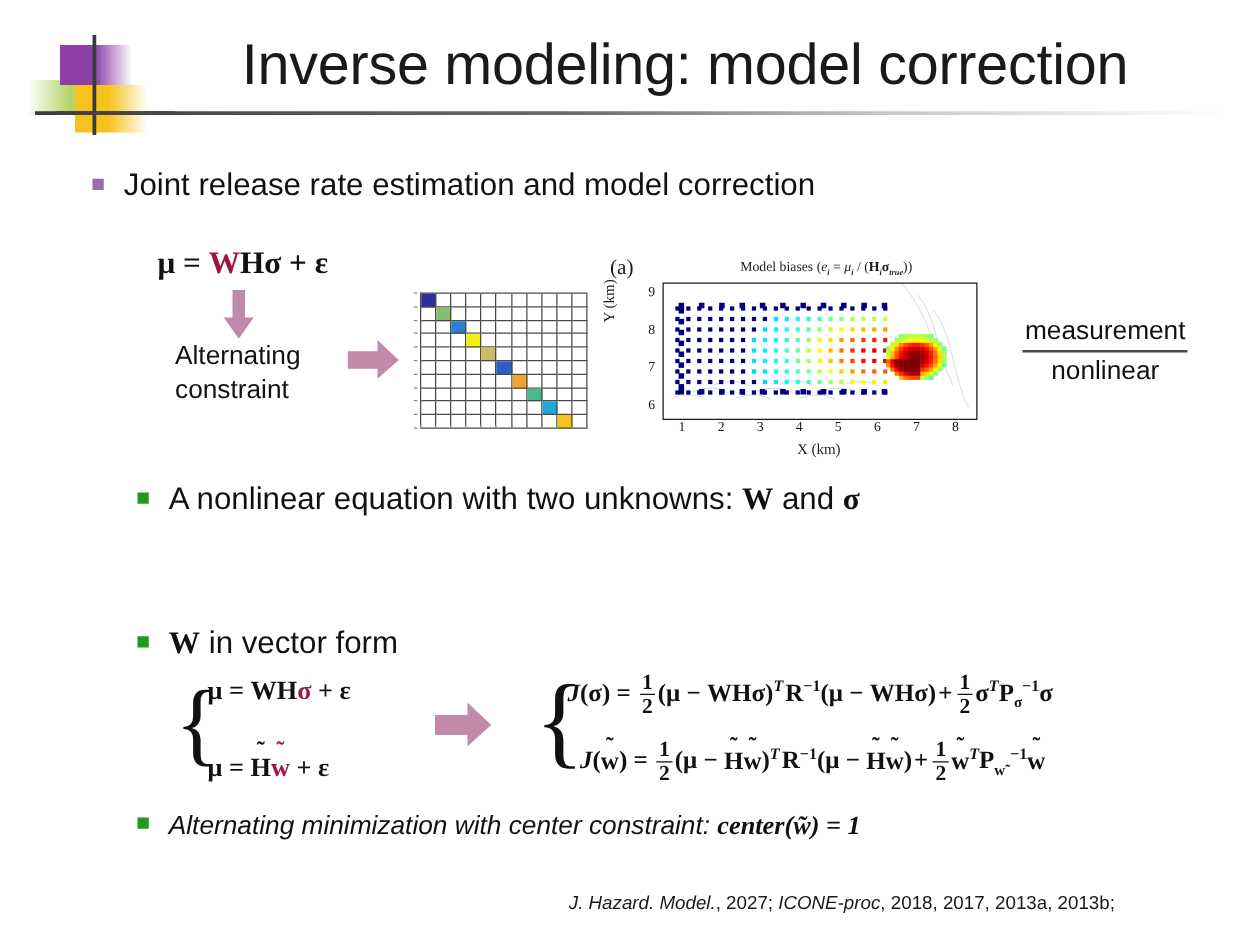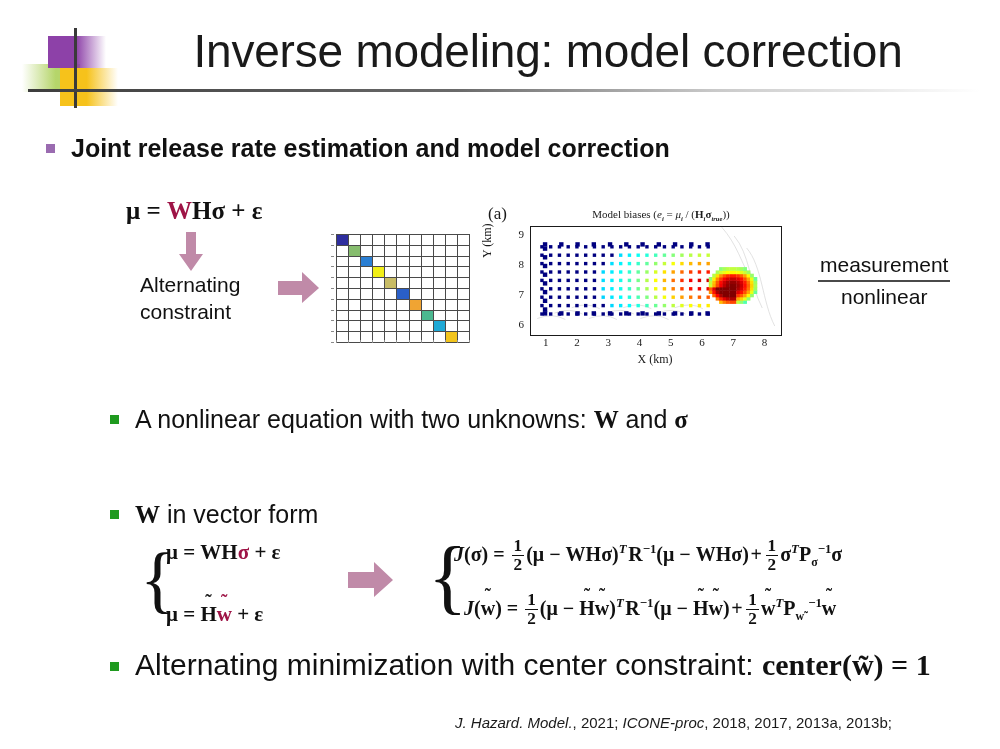--- a/index.html
+++ b/index.html
@@ -91,28 +91,28 @@
     position: relative;
     top: -4px;
   }
   .bullet-mark.purple { background: #9a6bb0; }
   .bullet-mark.green  { background: #1f9a1f; }
   .bullet-text {
     font-size: 25px;
     color: #111111;
     white-space: nowrap;
   }
-  .bullet-text.small { font-size: 30px; }
+  .bullet-text.small { font-size: 21px; font-style: italic; }
   .mathserif {
     font-family: "Liberation Serif", serif;
     font-weight: bold;
   }
 
-  #bullet-1 { left: 46px; top: 134px; font-weight: bold; }
-  #bullet-2 { left: 110px; top: 405px; }
+  #bullet-1 { left: 74px; top: 134px; }
+  #bullet-2 { left: 110px; top: 385px; }
   #bullet-3 { left: 110px; top: 500px; }
   #bullet-4 { left: 110px; top: 648px; }
 
   
   #eq-top {
     position: absolute;
     left: 126px;
     top: 197px;
     font-family: "Liberation Serif", serif;
     font-size: 25px;
@@ -1017,16 +1017,16 @@
     </span>
   </div>
 
   <div class="bullet-row" id="bullet-4">
     <span class="bullet-mark green"></span>
     <span class="bullet-text small"><span>Alternating minimization with center constraint: </span><span class="mathserif">center(w̃) = 1</span></span>
   </div>
 
 
   <div id="footer-citation">
-    <span>J. Hazard. Model.</span><span class="up">, 2021; </span><span>ICONE-proc</span><span class="up">, 2018, 2017, 2013a, 2013b;</span>
+    <span>J. Hazard. Model.</span><span class="up">, 2027; </span><span>ICONE-proc</span><span class="up">, 2018, 2017, 2013a, 2013b;</span>
   </div>
 
 </div>
 
 </body></html>

